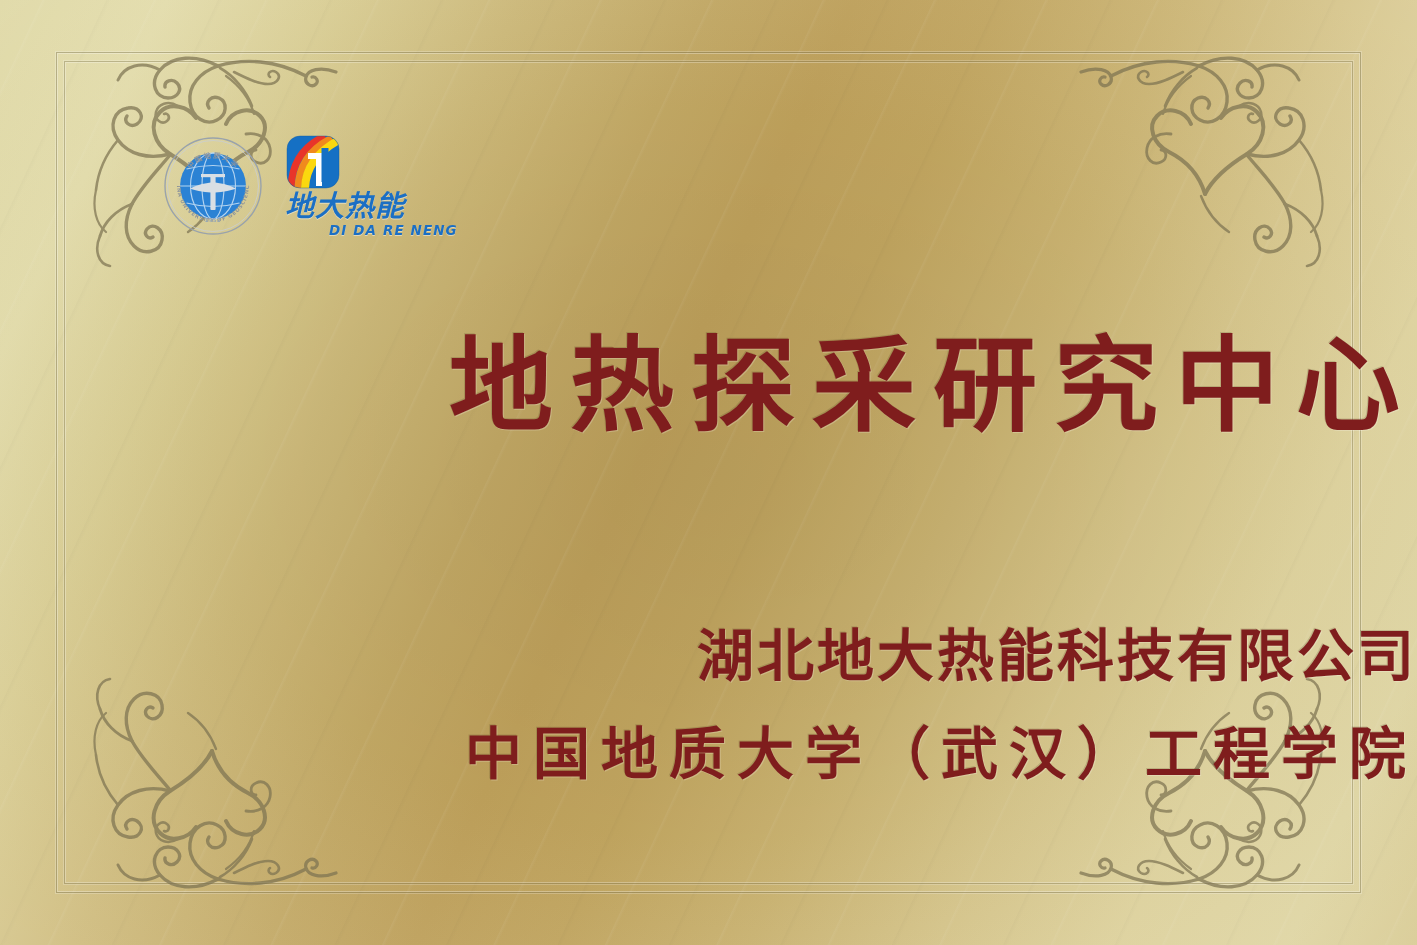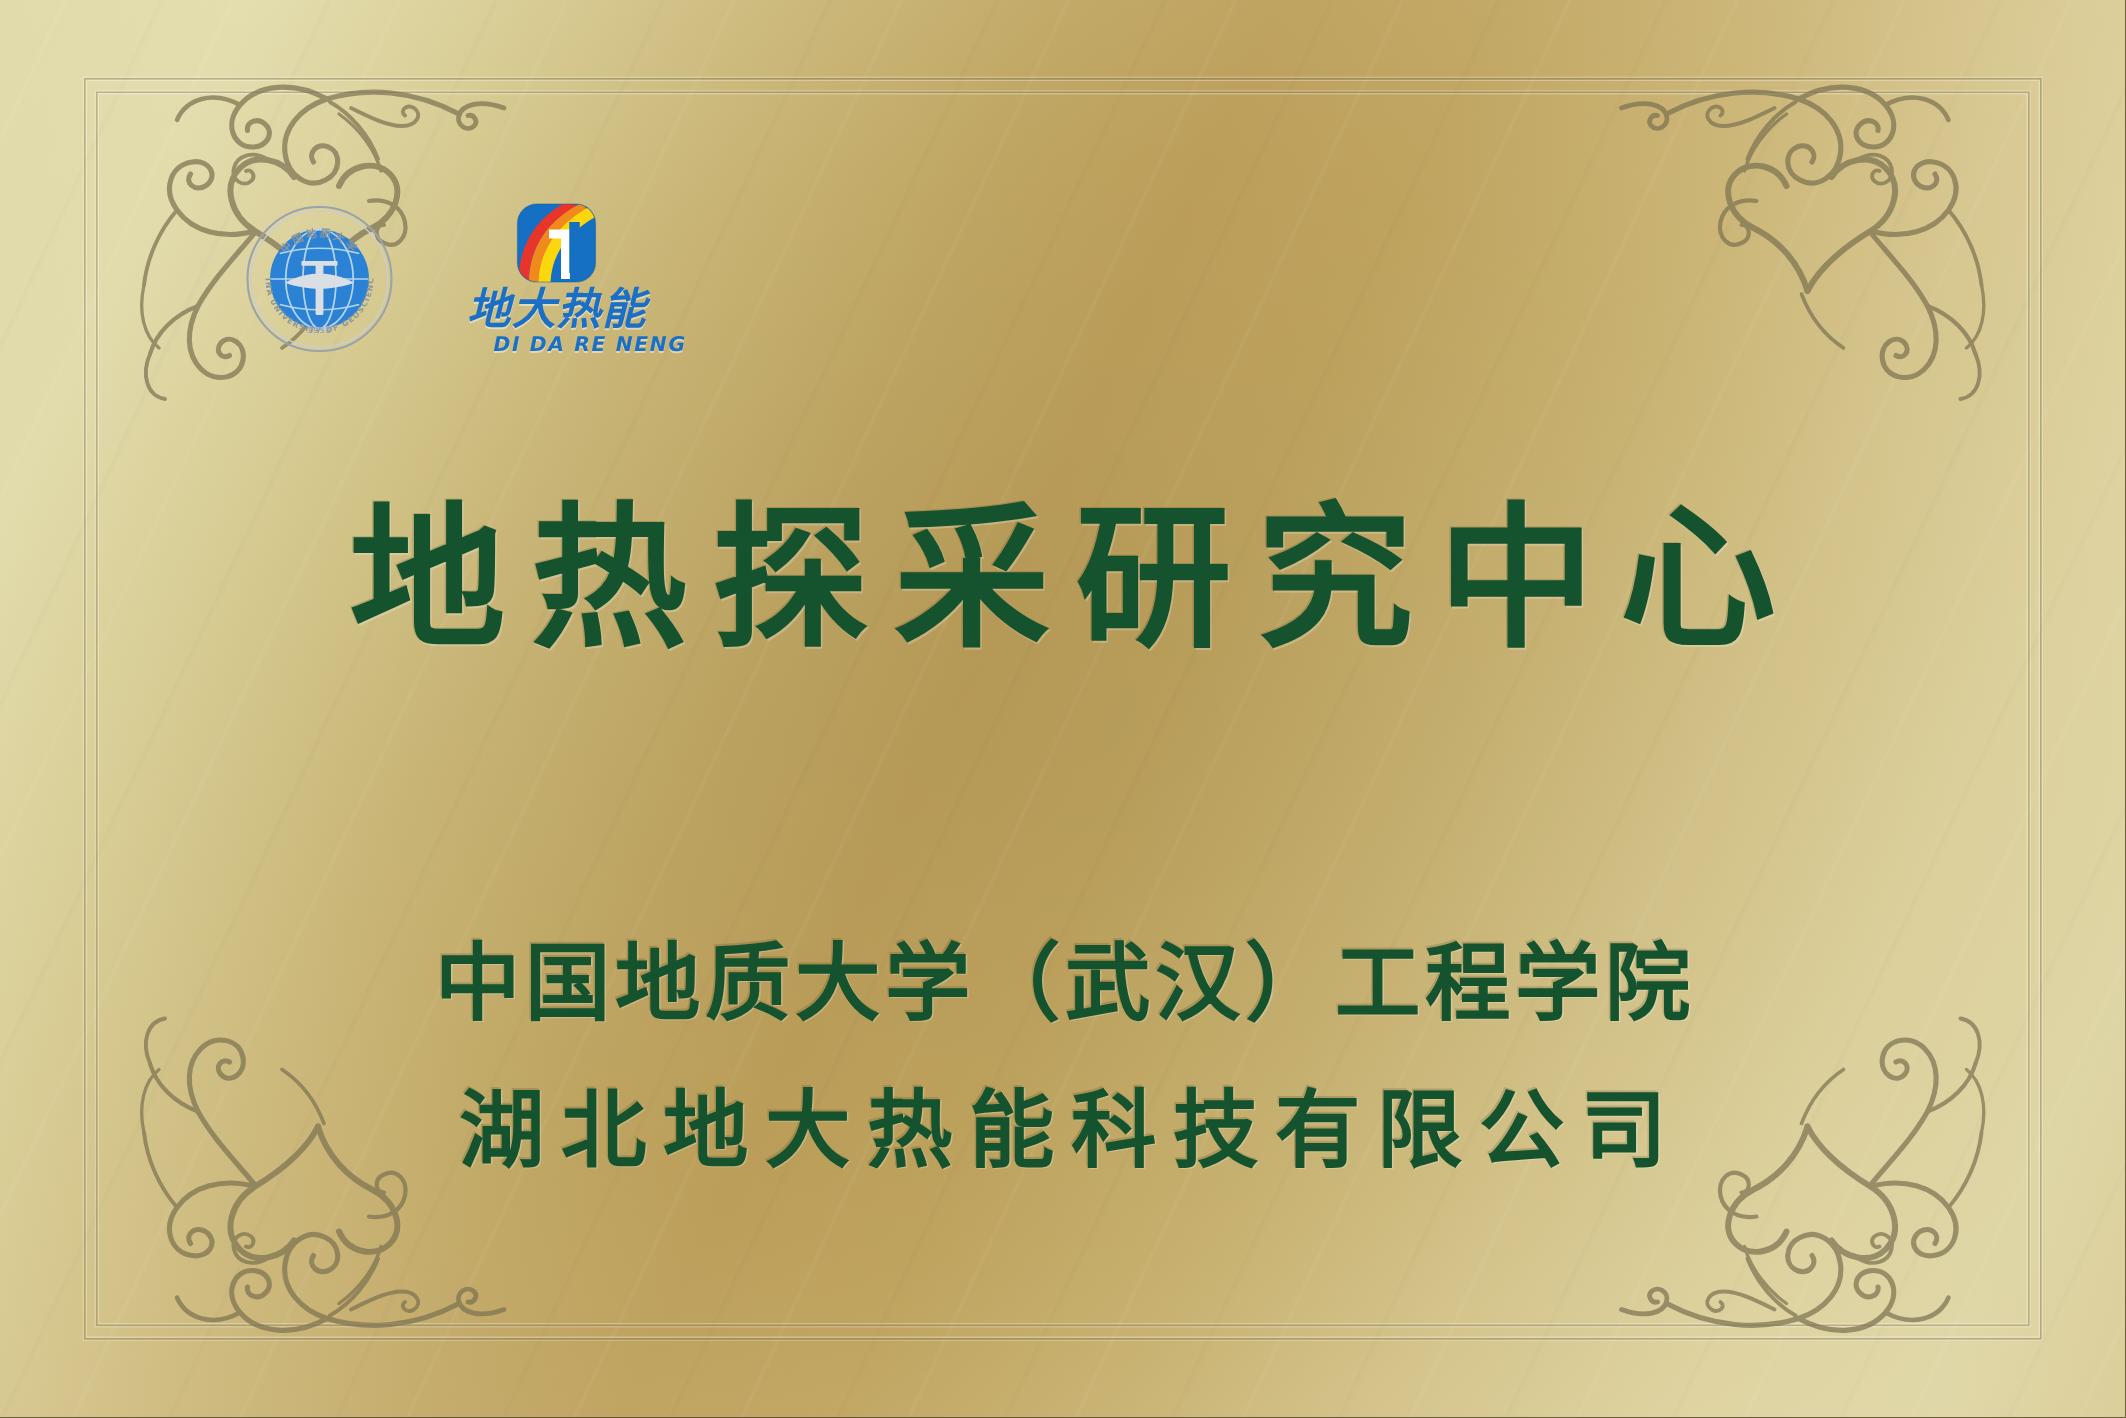--- a/index.html
+++ b/index.html
@@ -109,21 +109,21 @@
   .logo-row {
     position: absolute;
     left: 163px;
     top: 134px;
     display: flex;
     align-items: center;
     gap: 22px;
   }
   .seal { width: 100px; height: 100px; display: block; }
 
-  .didareneng { display: flex; flex-direction: column; align-items: center; }
+  .didareneng { display: flex; flex-direction: column; }
   .ddrn-mark { display: flex; align-items: flex-start; }
   .ddrn-icon { width: 56px; height: 56px; display: block; }
   .ddrn-word {
     font-weight: 700;
     font-style: italic;
     font-size: 29px;
     line-height: 1;
     letter-spacing: 1px;
     color: #1b6fc4;
     margin-top: 2px;
@@ -138,22 +138,22 @@
     letter-spacing: 1.1px;
     color: #1b6fc4;
     margin-top: 3px;
     text-shadow: 0 1px 0 rgba(255,255,255,0.45);
     white-space: nowrap;
     margin-left: 44px;
   }
 
   
   .engraved {
-    color: #14532d;
-    text-align: center;
+    color: #7f1d1d;
+    text-align: right;
     white-space: nowrap;
     text-shadow:
        1px 1px 0 rgba(255,255,255,0.22),
       -1px -1px 0 rgba(60,50,20,0.18);
   }
   .main-title {
     position: absolute;
     left: 0; right: 0;
     top: 330px;
     font-size: 104px;
@@ -376,17 +376,17 @@
       </div>
       <div class="ddrn-word">地大热能</div>
       <div class="ddrn-latin">DI DA RE NENG</div>
     </div>
 
   </div>
 
   <div class="main-title engraved">地热探采研究中心</div>
 
   <div class="subtitle-block">
+    <div class="subtitle engraved">湖北地大热能科技有限公司</div>
     <div class="subtitle engraved">中国地质大学（武汉）工程学院</div>
-    <div class="subtitle engraved">湖北地大热能科技有限公司</div>
   </div>
 
 </div>
 
 </body></html>

